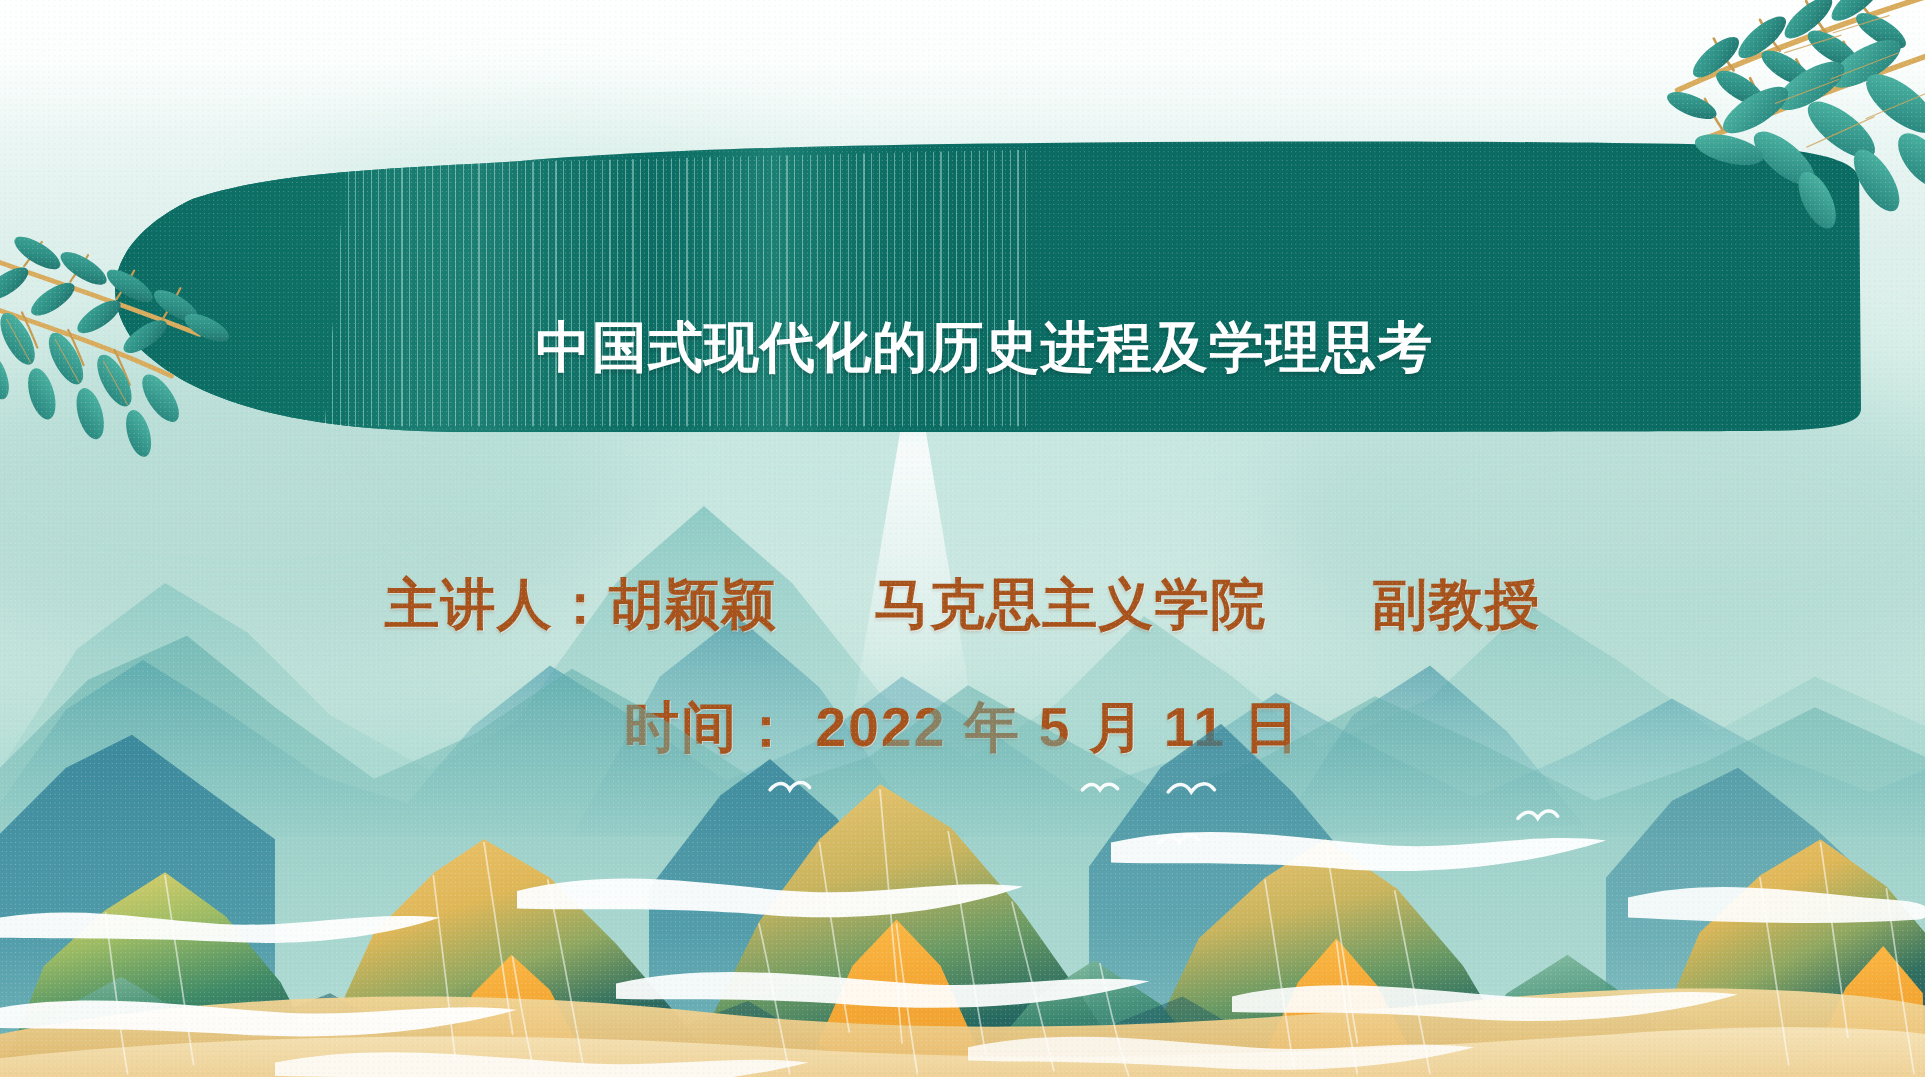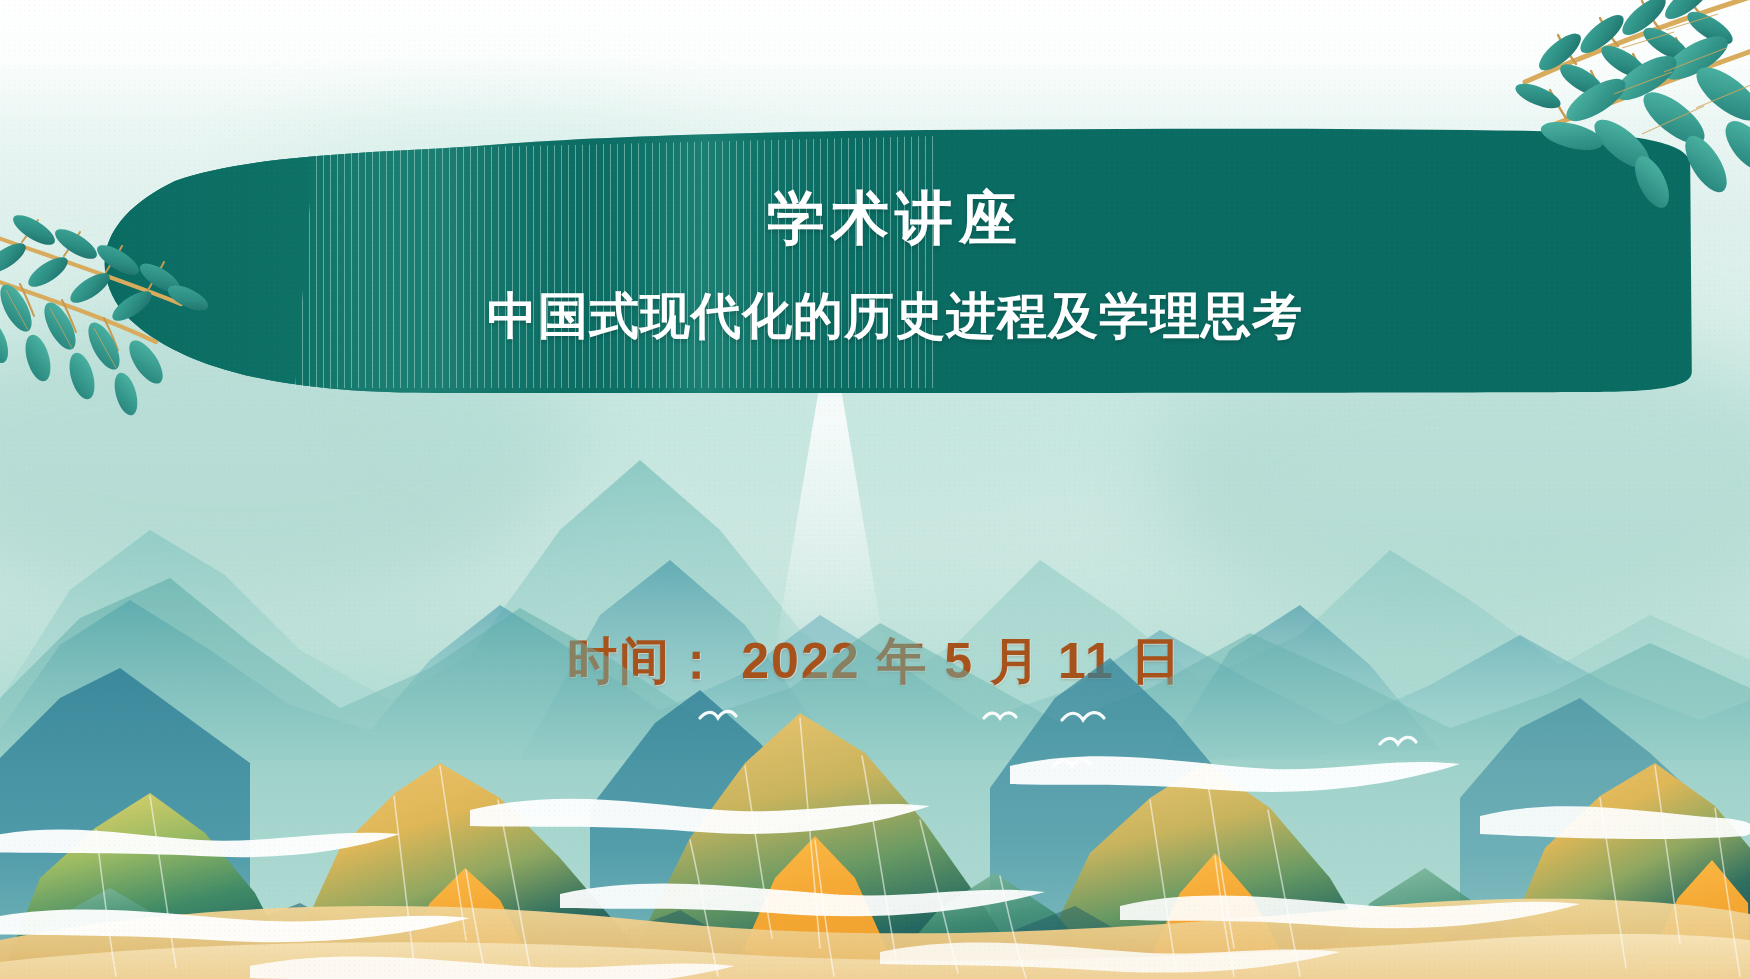--- a/index.html
+++ b/index.html
@@ -192,24 +192,26 @@
       </defs>
     </svg>
 
     <div style="position:absolute; left:200px; top:8px; width:640px; height:252px; overflow:hidden;
                 clip-path: polygon(3% 6%, 100% 0, 100% 100%, 0 100%);">
       <div style="position:absolute; inset:0;
                   background-image: repeating-linear-gradient(90deg,
                     rgba(214,246,238,.42) 0 1px, rgba(214,246,238,0) 1px 7px);"></div>
     </div>
 
-    <div class="banner-title">学术讲座</div>
     <div class="banner-sub">中国式现代化的历史进程及学理思考</div>
   </div>
 
+  <div class="info-line speaker-line">
+    <span>主讲人：</span><span>胡颖颖</span><span class="gap"></span><span>马克思主义学院</span><span class="gap2"></span><span>副教授</span>
+  </div>
 
   <div class="info-line date-line">
     <span>时间：</span><span style="display:inline-block;width:18px;"></span><span>2022 年 5 月 11 日</span>
   </div>
 
   <svg class="mtn-layer" style="top:548px;" width="1750" height="431" viewBox="0 0 1750 431">
     <defs>
       <linearGradient id="m_far" x1="0" y1="0" x2="0" y2="1">
         <stop offset="0%" stop-color="#57a9a6" stop-opacity=".55"></stop>
         <stop offset="100%" stop-color="#a8d6cd" stop-opacity=".20"></stop>

